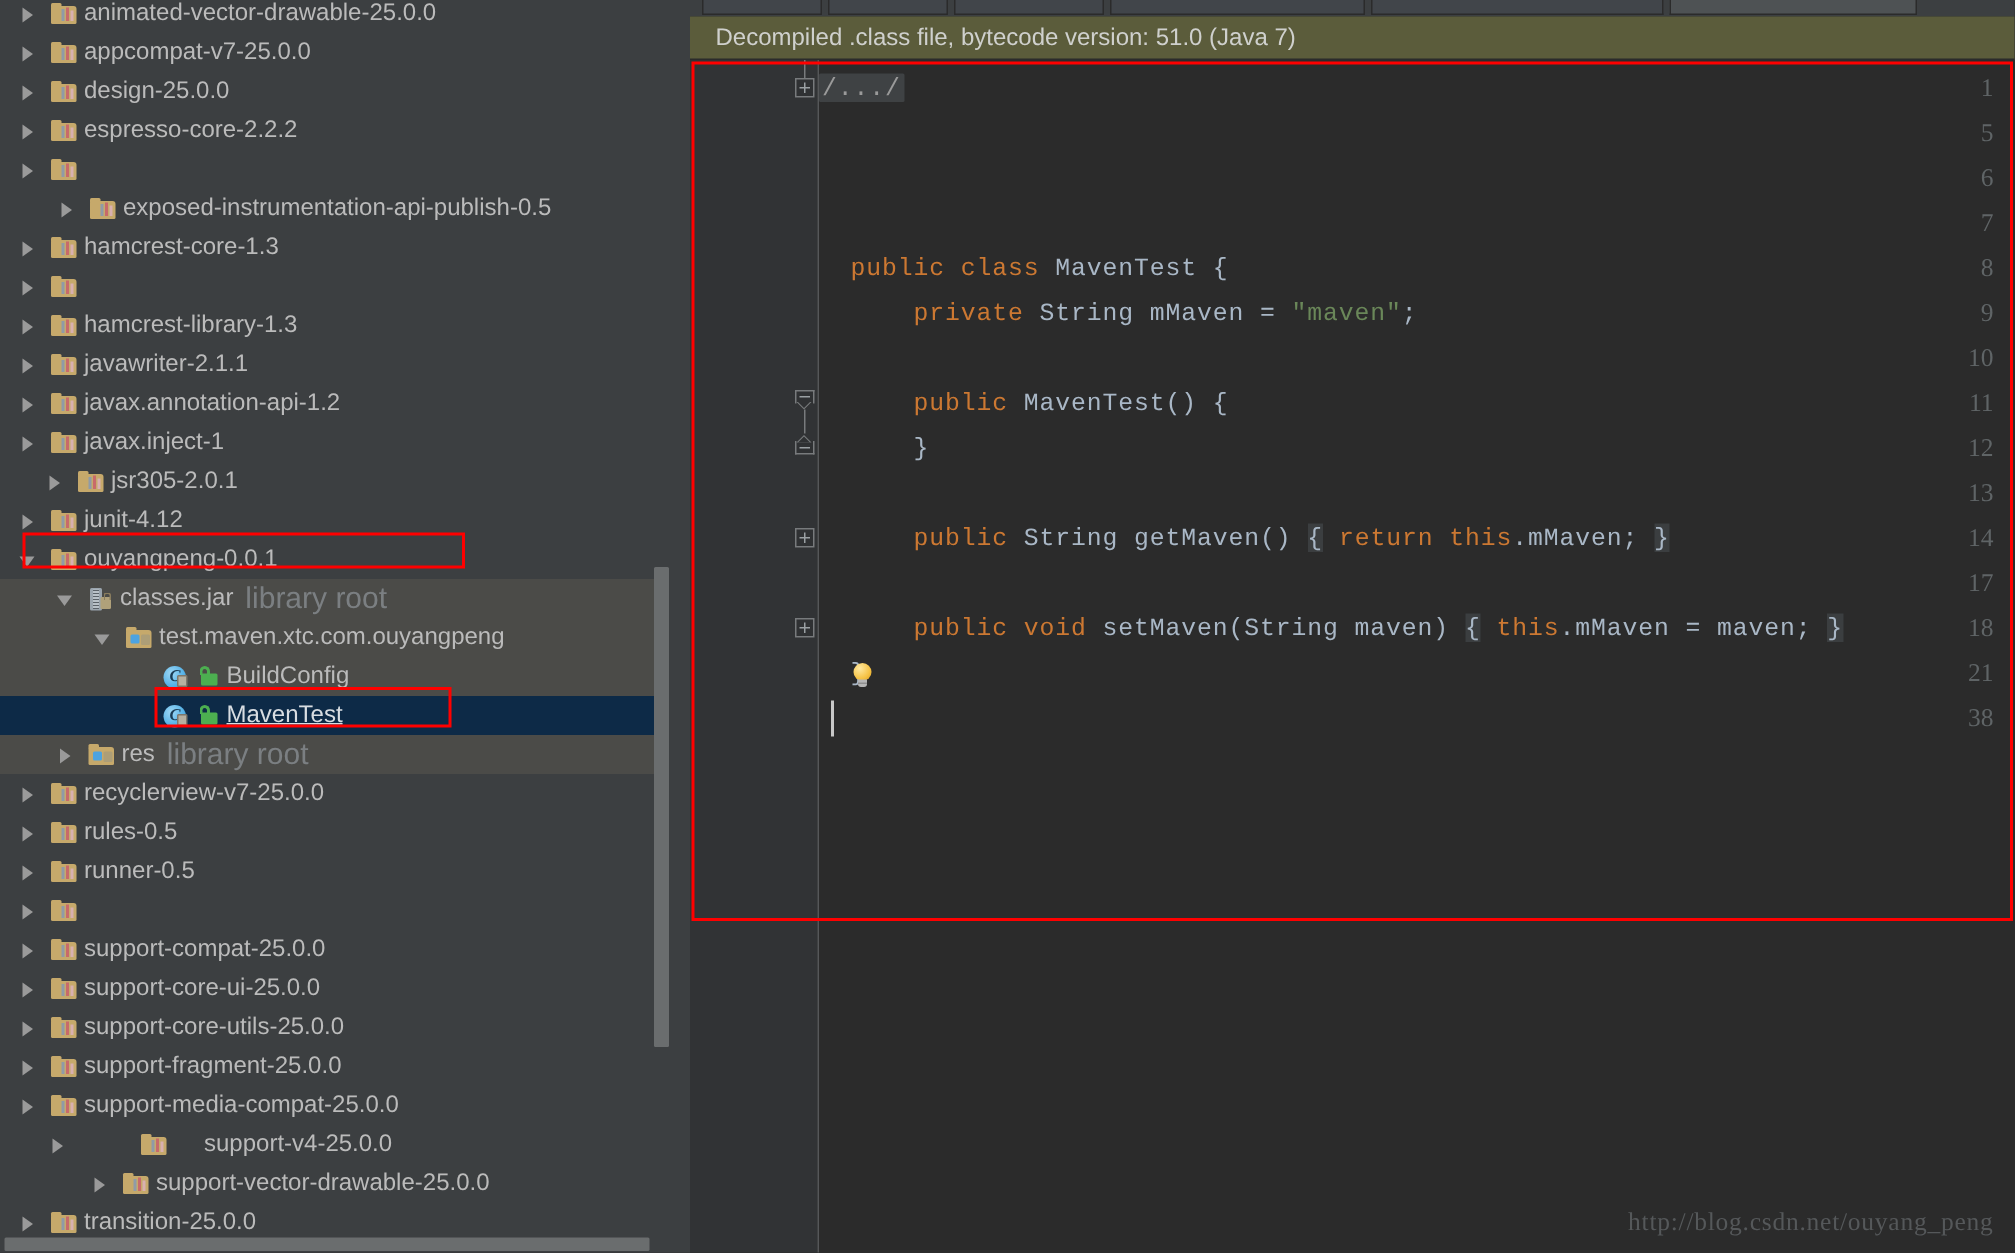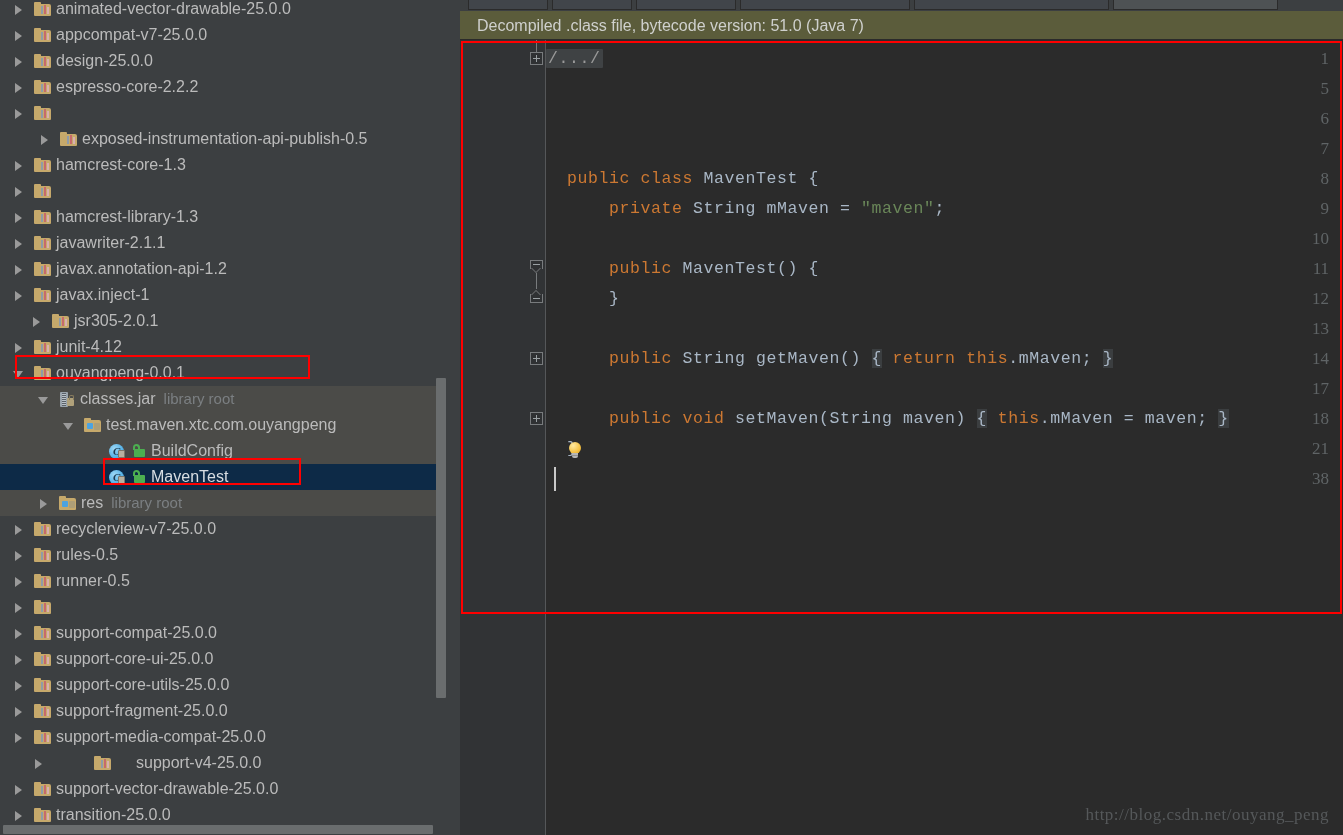--- a/index.html
+++ b/index.html
@@ -35,21 +35,21 @@
   .row .twisty.collapsed:after{
     content:"";position:absolute;left:3px;top:2px;
     border-left:7px solid #9a9a9a;border-top:5px solid transparent;border-bottom:5px solid transparent;
   }
   .row .twisty.expanded:after{
     content:"";position:absolute;left:1px;top:4px;
     border-top:7px solid #9a9a9a;border-left:5px solid transparent;border-right:5px solid transparent;
   }
   .row .label{margin-left:5px;color:#bbbbbb;}
   .row.selected .label{color:#d8dde2;text-decoration:underline;}
-  .row .sublabel{margin-left:8px;color:#7b7f82;font-size:15px;}
+  .row .sublabel{margin-left:8px;color:#7b7f82;font-size:20px;}
 
   
   .ico{flex:0 0 auto;position:relative;display:inline-block;}
   
   .ico-lib{width:17px;height:14px;}
   .ico-lib .fld{position:absolute;left:0;top:2px;width:17px;height:12px;background:#c6a96b;border-radius:1px 2px 1px 1px;}
   .ico-lib .tab{position:absolute;left:0;top:0px;width:7px;height:3px;background:#c6a96b;border-radius:1px 1px 0 0;}
   .ico-lib .b1{position:absolute;left:7px;top:4px;width:2px;height:8px;background:#8f9ba8;}
   .ico-lib .b2{position:absolute;left:10px;top:3px;width:2px;height:9px;background:#c86a6a;}
   .ico-lib .b3{position:absolute;left:13px;top:5px;width:2px;height:7px;background:#d8b0b0;}
@@ -541,21 +541,21 @@
           <span style="display:inline-block;width:9px"></span>
           <span class="ico ico-lib">
             <i class="tab"></i>
             <i class="fld"></i>
             <i class="b1"></i>
             <i class="b2"></i>
             <i class="b3"></i>
           </span>
           <span class="label">support-v4-25.0.0</span>
         </div>
-        <div class="row" style="top: 776px; position: absolute; left: 0px; width: 446px;">
+        <div class="row" style="top: 776px; position: absolute; left: 0px; width: 446px; padding-left: 48px;">
           <span style="display:inline-block;width:12px"></span>
           <span class="twisty collapsed"></span>
           <span style="display:inline-block;width:9px"></span>
           <span class="ico ico-lib">
             <i class="tab"></i>
             <i class="fld"></i>
             <i class="b1"></i>
             <i class="b2"></i>
             <i class="b3"></i>
           </span>

